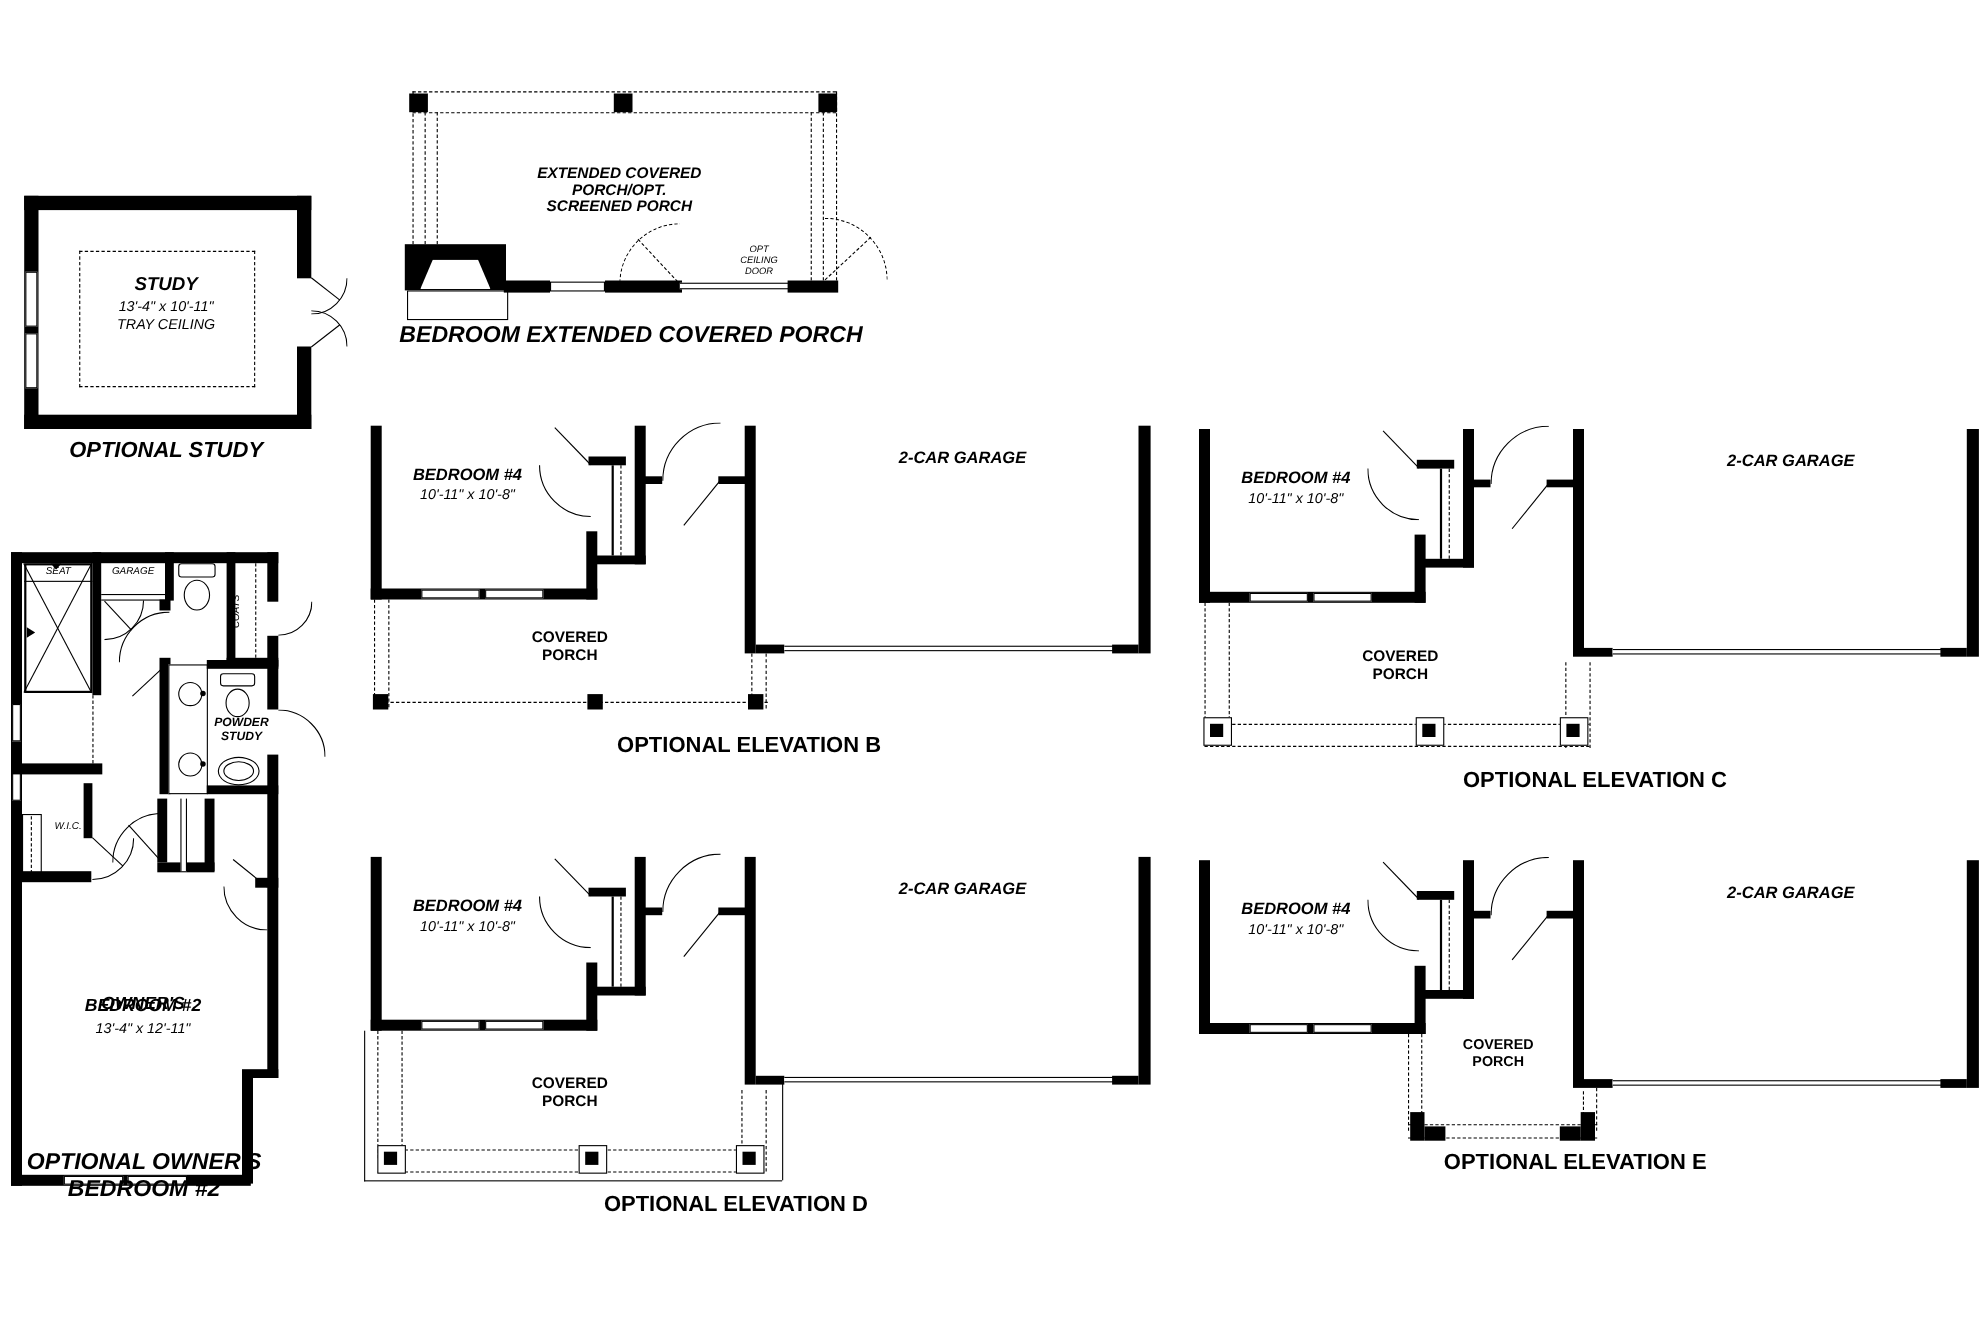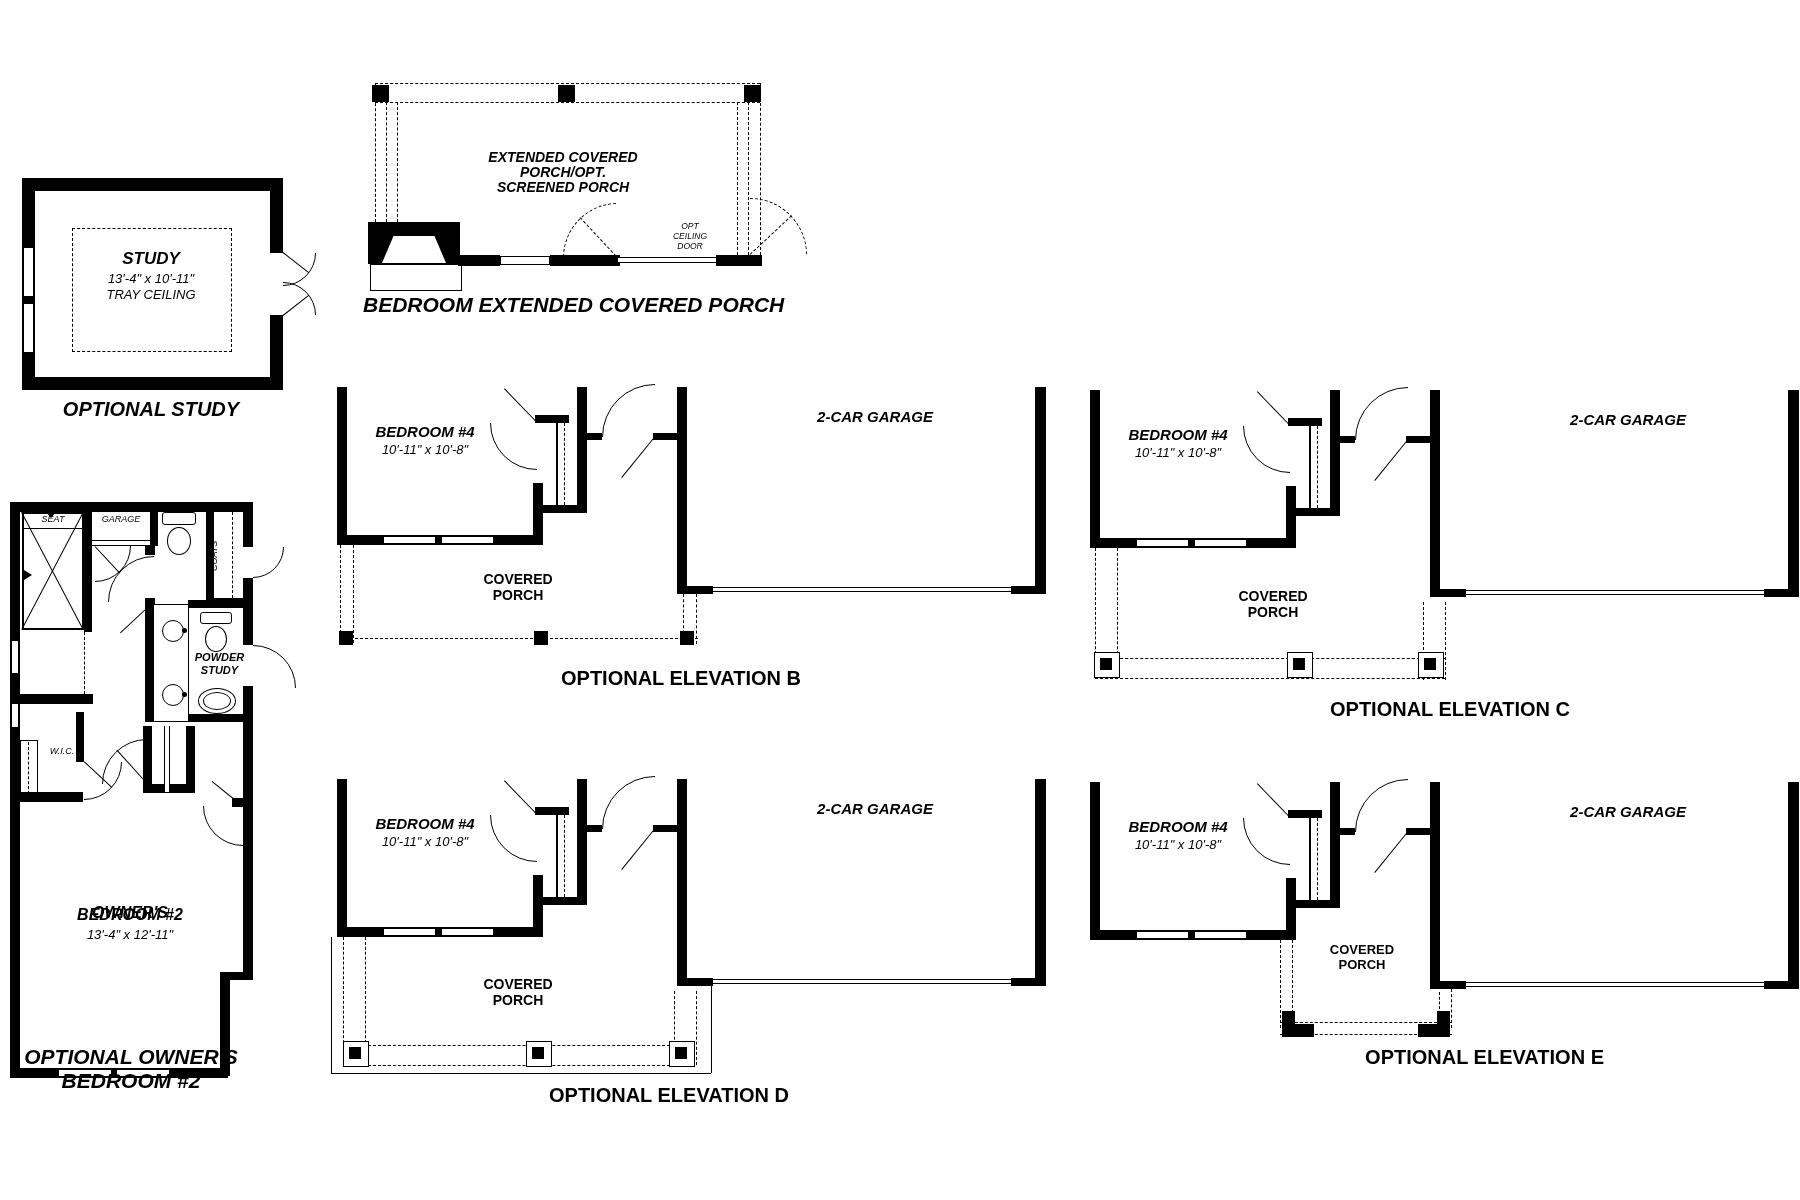--- a/index.html
+++ b/index.html
@@ -104,21 +104,21 @@
   .porch-e .per2{left:361px;top:207px;height:39px;}
   .porch-e .peb1{left:190px;top:240px;width:172px;}
   .porch-e .peb2{left:190px;top:252px;width:172px;}
   .porch-e .lp{position:absolute;background:#000;}
   .porch-e .lp1a{left:192px;top:229px;width:13px;height:26px;}
   .porch-e .lp1b{left:205px;top:242px;width:19px;height:13px;}
   .porch-e .lp2a{left:347px;top:229px;width:13px;height:26px;}
   .porch-e .lp2b{left:328px;top:242px;width:19px;height:13px;}
   .porch-e .pt1{left:206px;top:160px;width:132px;font-size:13px;}
   .porch-e .pt2{left:206px;top:175px;width:132px;font-size:13px;}
-  .porch-e .elabel{left:214px;top:264px;width:300px;text-align:right;}
+  .porch-e .elabel{left:192px;top:264px;width:300px;}
 </style>
 </head>
 <body>
 
 <div id="canvas">
 
   <div class="abs">
     <div class="wl" style="left:22px;top:178px;width:261px;height:13px"></div>
     <div class="wl" style="left:22px;top:377px;width:261px;height:13px"></div>
     <div class="wl" style="left:22px;top:178px;width:13px;height:212px"></div>

